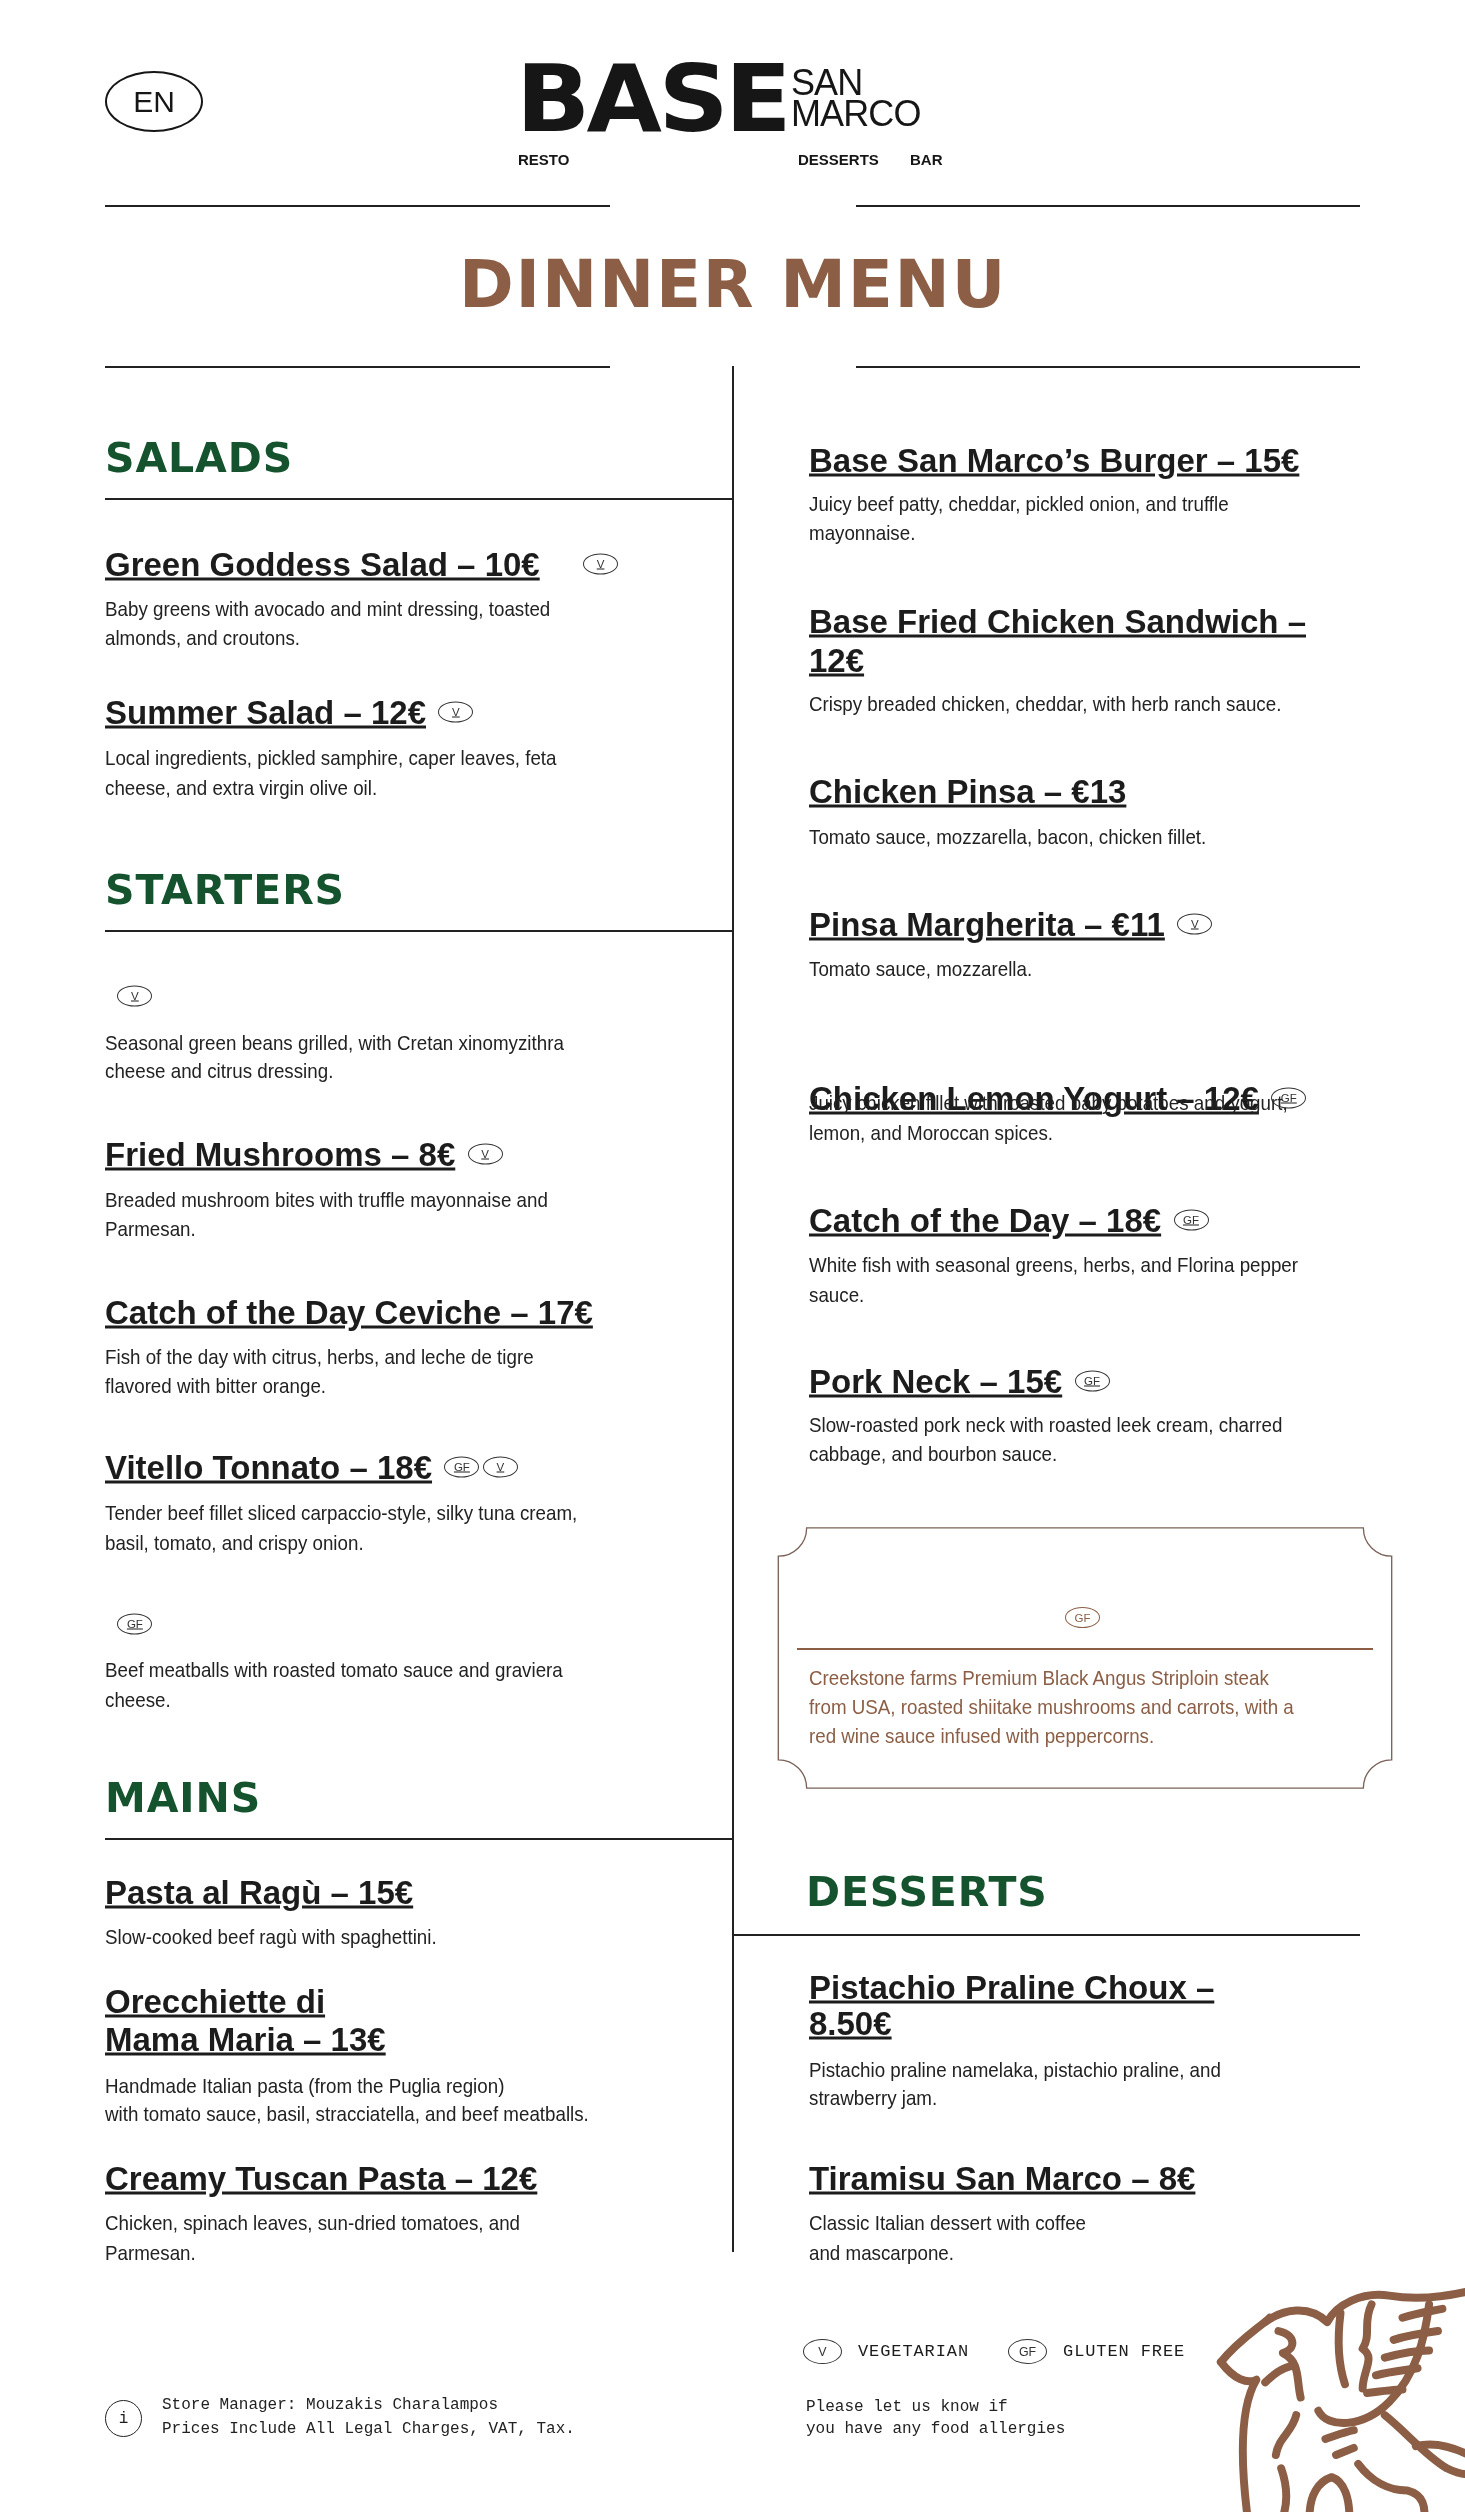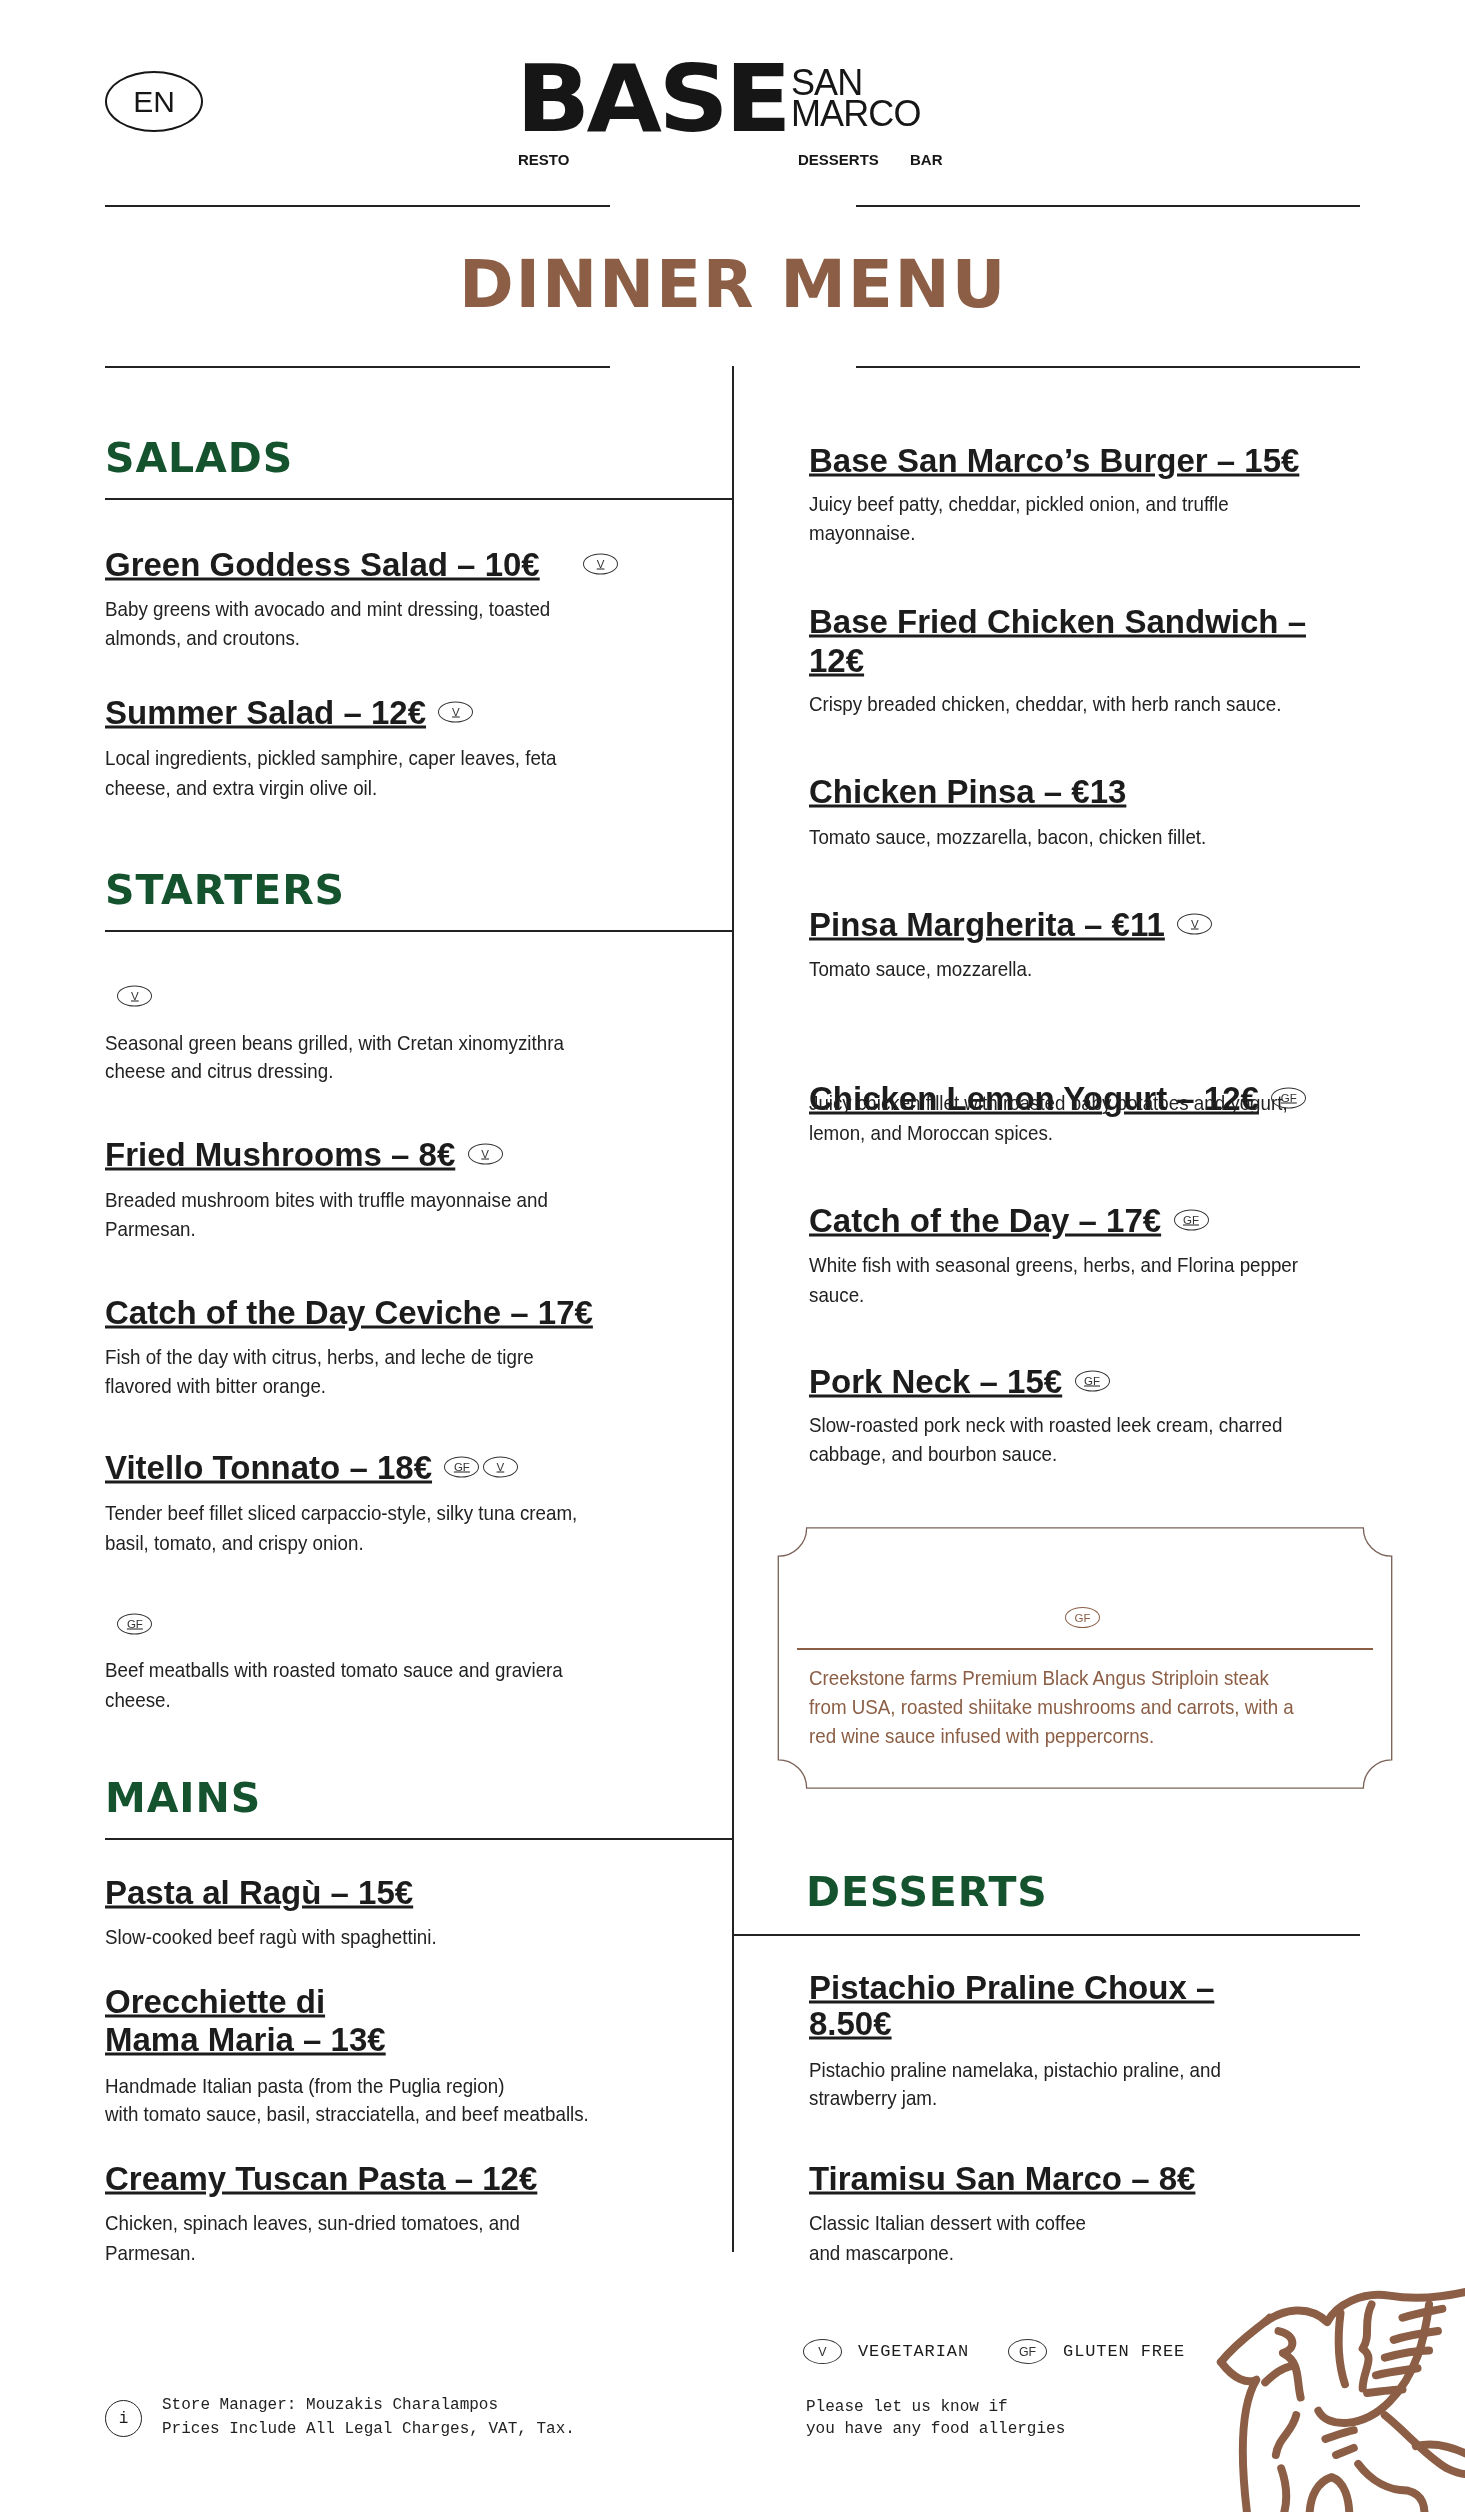--- a/index.html
+++ b/index.html
@@ -176,21 +176,21 @@
 <div>
   <div class="item-title" style="left:809px;top:1098px;text-align:right;">
       <span>Chicken Lemon Yogurt – 12€</span>
       <span class="tag">GF</span>
     </div>
   <div class="item-desc" style="left:809px;top:1103px;">Juicy chicken fillet with roasted baby potatoes and yogurt,</div>
   <div class="item-desc" style="left:809px;top:1133px;">lemon, and Moroccan spices.</div>
 </div>
 <div>
   <div class="item-title" style="left:809px;top:1220px;">
-      <span>Catch of the Day – 17€</span>
+      <span>Catch of the Day – 18€</span>
       <span class="tag">GF</span>
     </div>
   <div class="item-desc" style="left:809px;top:1265px;">White fish with seasonal greens, herbs, and Florina pepper</div>
   <div class="item-desc" style="left:809px;top:1295px;">sauce.</div>
 </div>
 <div>
   <div class="item-title" style="left:809px;top:1381px;">
       <span>Pork Neck – 15€</span>
       <span class="tag">GF</span>
     </div>

